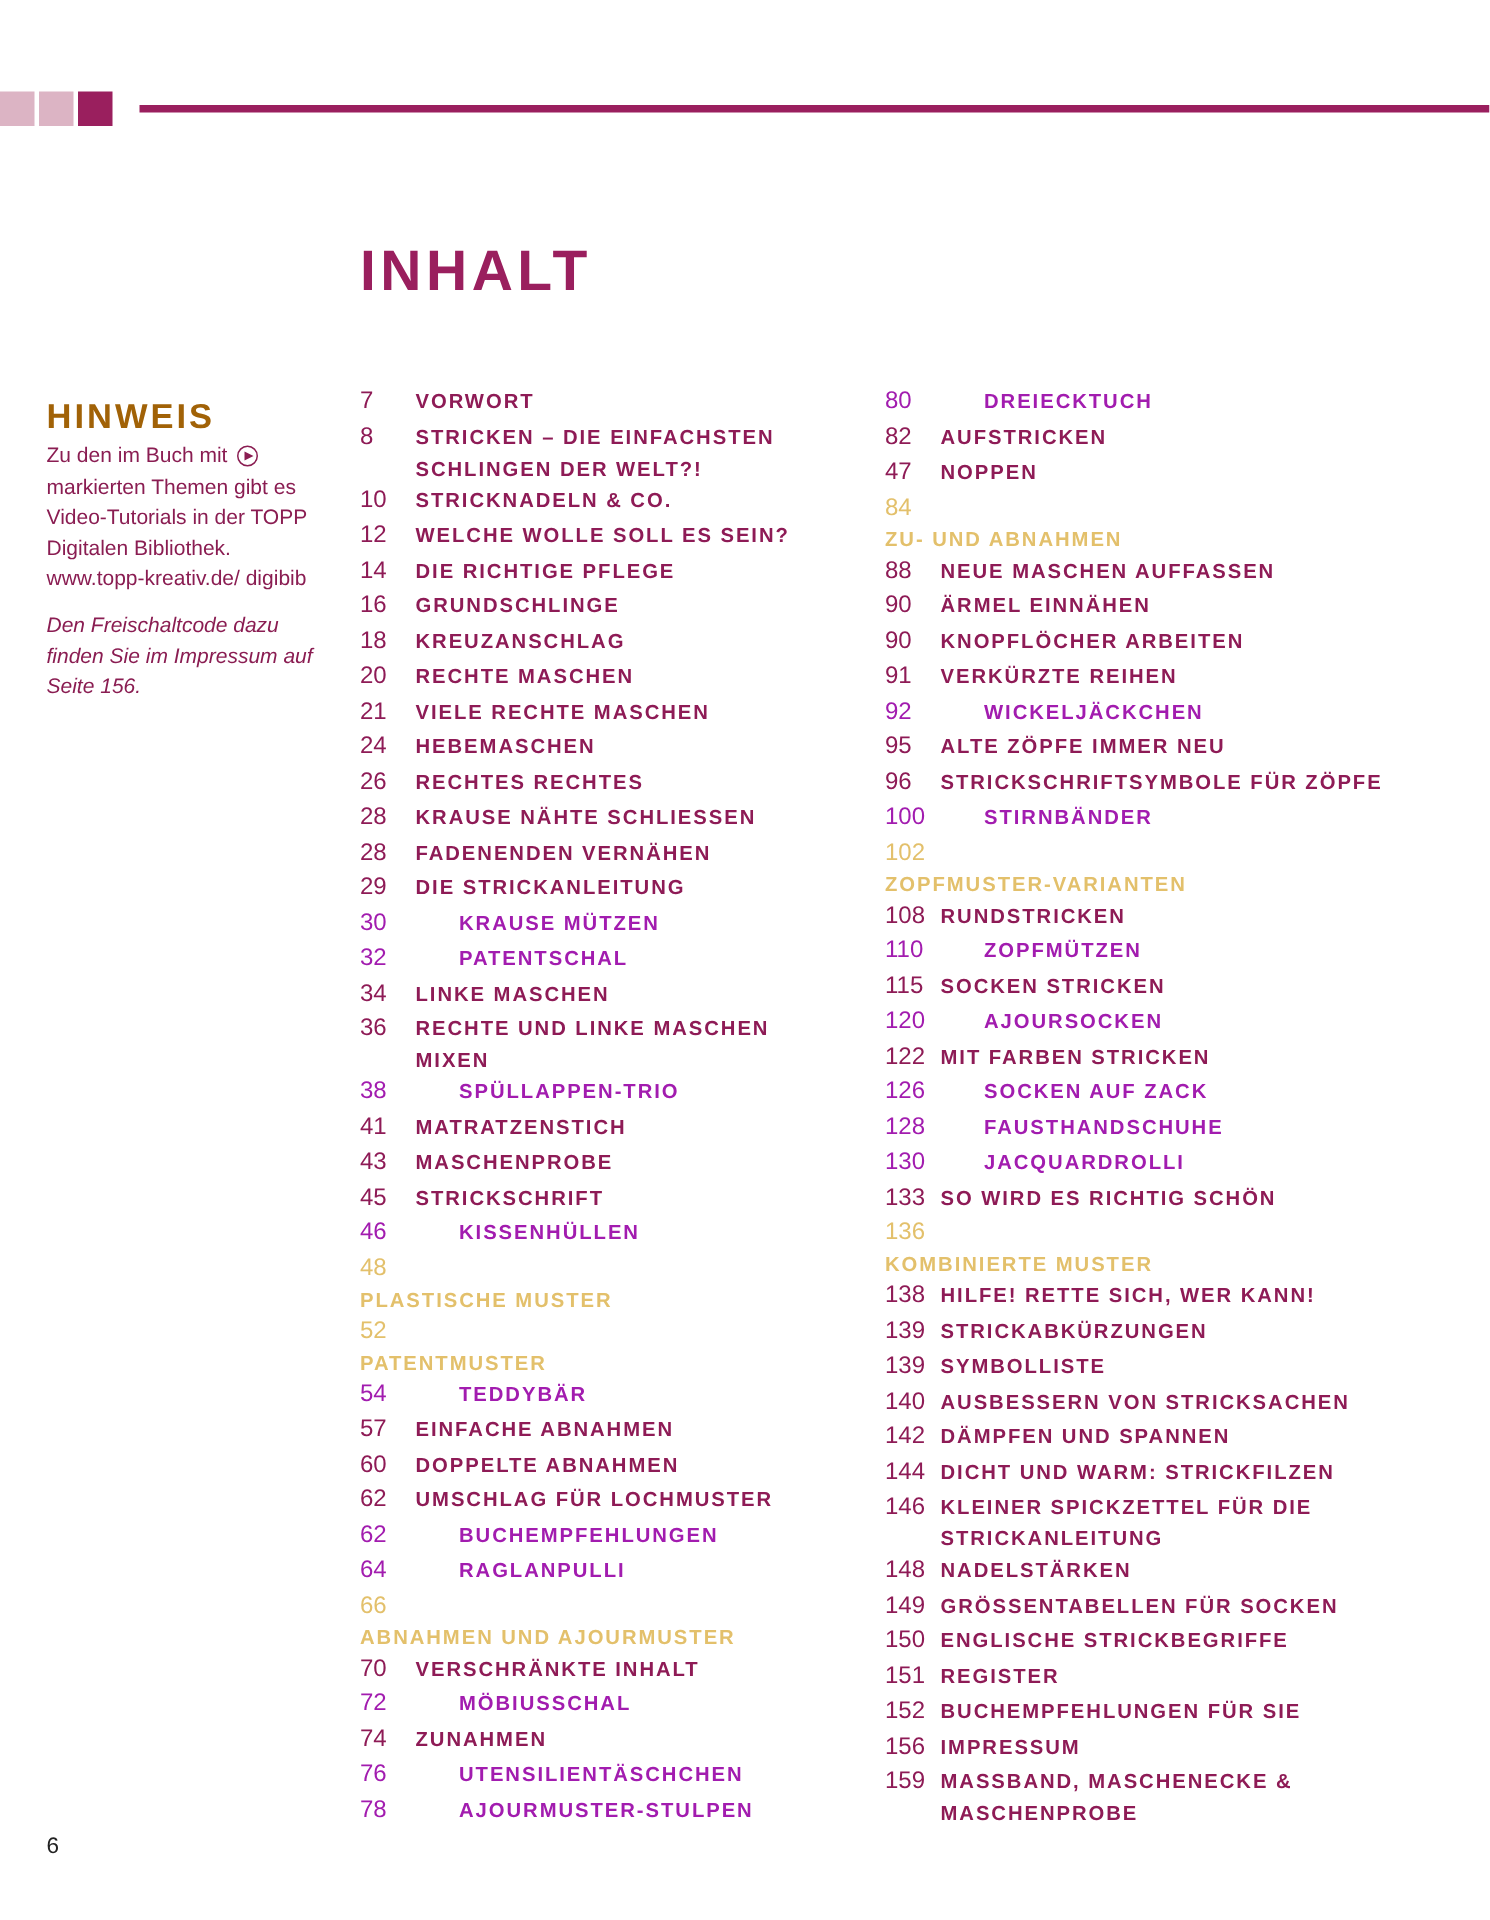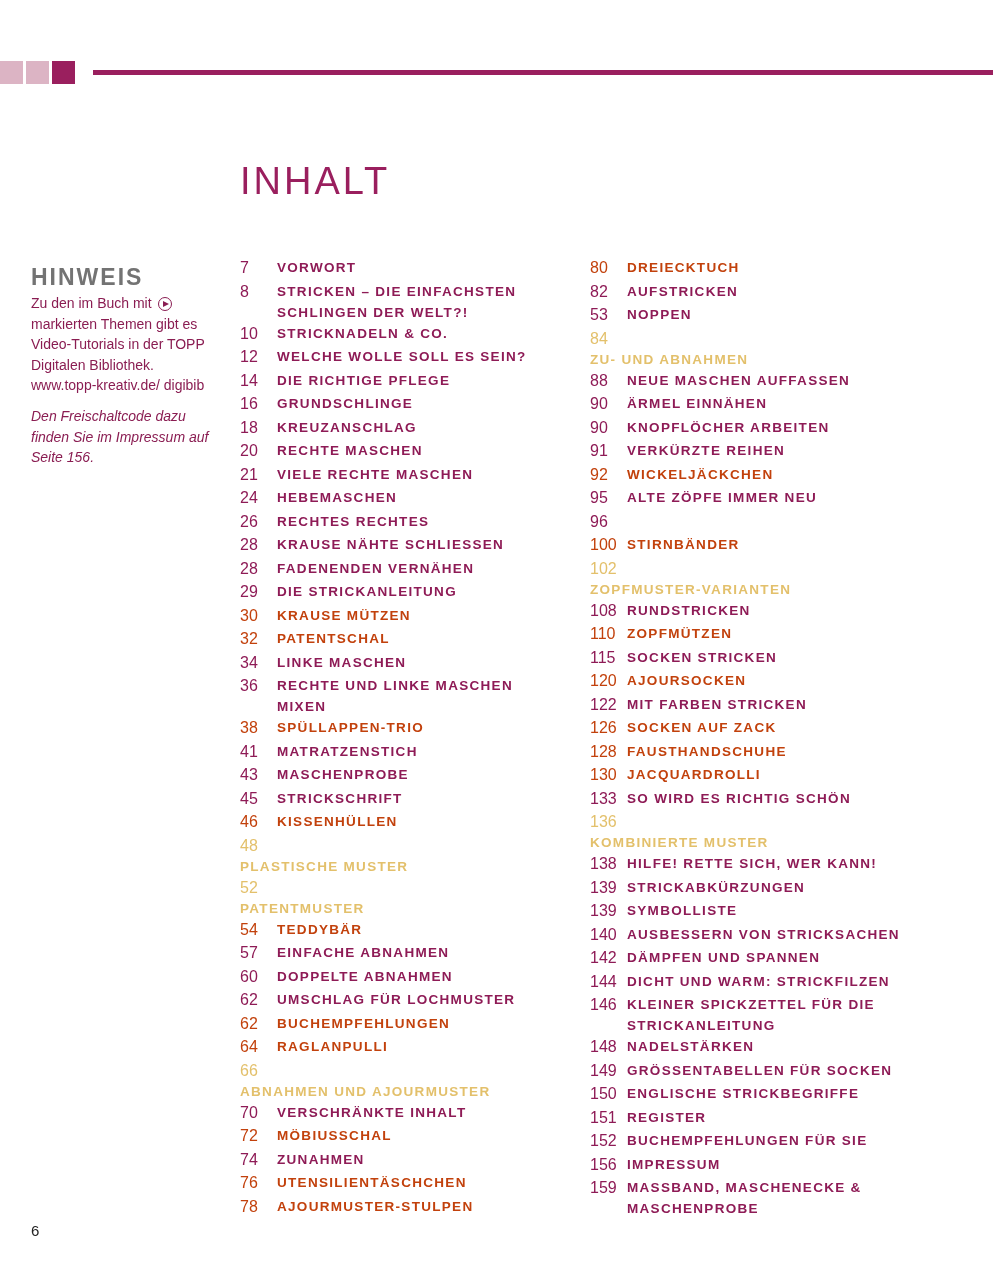--- a/index.html
+++ b/index.html
@@ -3,39 +3,39 @@
 <meta charset="utf-8">
 <style>
   html, body { margin: 0; padding: 0; background: #ffffff; }
   body { width: 993px; height: 1280px; position: relative; overflow: hidden;
          font-family: "Liberation Sans", "DejaVu Sans", sans-serif; }
   .sq { position: absolute; top: 61px; width: 23px; height: 23px; }
   .sq1 { left: 0; background: #dcb4c4; }
   .sq2 { left: 26px; background: #dcb4c4; }
   .sq3 { left: 52px; background: #9a1f5e; }
   .rule { position: absolute; left: 93px; top: 70px; width: 900px; height: 5px; background: #9a1f5e; }
-  .title { position: absolute; left: 240px; top: 160px; font-size: 38px; font-weight: normal;
+  .title { position: absolute; left: 240px; top: 160px; font-size: 38px; font-weight: bold;
            color: #9a1f5e; letter-spacing: 3px; margin: 0; }
   .hint { position: absolute; left: 31px; top: 264px; width: 180px; color: #8a1d52; }
-  .hint h2 { margin: 0 0 2px 0; font-size: 23px; font-weight: bold; color: #737373; letter-spacing: 2px; }
+  .hint h2 { margin: 0 0 2px 0; font-size: 23px; font-weight: bold; color: #a16207; letter-spacing: 2px; }
   .hint p { margin: 0; font-size: 14px; line-height: 20.6px; }
   .hint p + p { margin-top: 10px; font-style: italic; }
   .play { display: inline-block; width: 14px; height: 14px; border: 1.5px solid #8a1d52; border-radius: 50%;
           vertical-align: -3px; position: relative; box-sizing: border-box; margin-left: 2px; }
   .play::after { content: ""; position: absolute; left: 4px; top: 2.5px; border-left: 6px solid #8a1d52;
           border-top: 3.5px solid transparent; border-bottom: 3.5px solid transparent; }
   .col { position: absolute; top: 257px; }
   .col1 { left: 240px; width: 320px; }
   .col2 { left: 590px; width: 400px; }
   .entry { display: flex; align-items: flex-start; min-height: 23.5px; }
   .num { width: 37px; flex: none; font-size: 16px; line-height: 21px; }
   .col2 .num { width: 37px; }
   .lbl { font-size: 13.5px; font-weight: bold; letter-spacing: 1.3px; line-height: 21px; padding-top: 0px; }
   .c-plum { color: #8e1b56; }
-  .c-cyan { color: #c2410c; }
+  .c-cyan { color: #a21caf; gap: 29px; }
   .c-gold { color: #e3c06b; flex-direction: column; }
   .pagenum { position: absolute; left: 31px; top: 1222px; font-size: 15px; color: #222; }
 </style>
 </head>
 <body>
 
 <div class="sq sq1"></div>
 <div class="sq sq2"></div>
 <div class="sq sq3"></div>
 <div class="rule"></div>
@@ -205,21 +205,21 @@
 <div class="col col2" id="col2">
     <div class="entry c-cyan">
       <span class="num">80</span>
       <span class="lbl">DREIECKTUCH</span>
     </div>
     <div class="entry c-plum">
       <span class="num">82</span>
       <span class="lbl">AUFSTRICKEN</span>
     </div>
     <div class="entry c-plum">
-      <span class="num">53</span>
+      <span class="num">47</span>
       <span class="lbl">NOPPEN</span>
     </div>
     <div class="entry c-gold">
       <span class="num">84</span>
       <span class="lbl">ZU- UND ABNAHMEN</span>
     </div>
     <div class="entry c-plum">
       <span class="num">88</span>
       <span class="lbl">NEUE MASCHEN AUFFASSEN</span>
     </div>
@@ -238,20 +238,21 @@
     <div class="entry c-cyan">
       <span class="num">92</span>
       <span class="lbl">WICKELJÄCKCHEN</span>
     </div>
     <div class="entry c-plum">
       <span class="num">95</span>
       <span class="lbl">ALTE ZÖPFE IMMER NEU</span>
     </div>
     <div class="entry c-plum">
       <span class="num">96</span>
+      <span class="lbl">STRICKSCHRIFTSYMBOLE FÜR ZÖPFE</span>
     </div>
     <div class="entry c-cyan">
       <span class="num">100</span>
       <span class="lbl">STIRNBÄNDER</span>
     </div>
     <div class="entry c-gold">
       <span class="num">102</span>
       <span class="lbl">ZOPFMUSTER-VARIANTEN</span>
     </div>
     <div class="entry c-plum">

